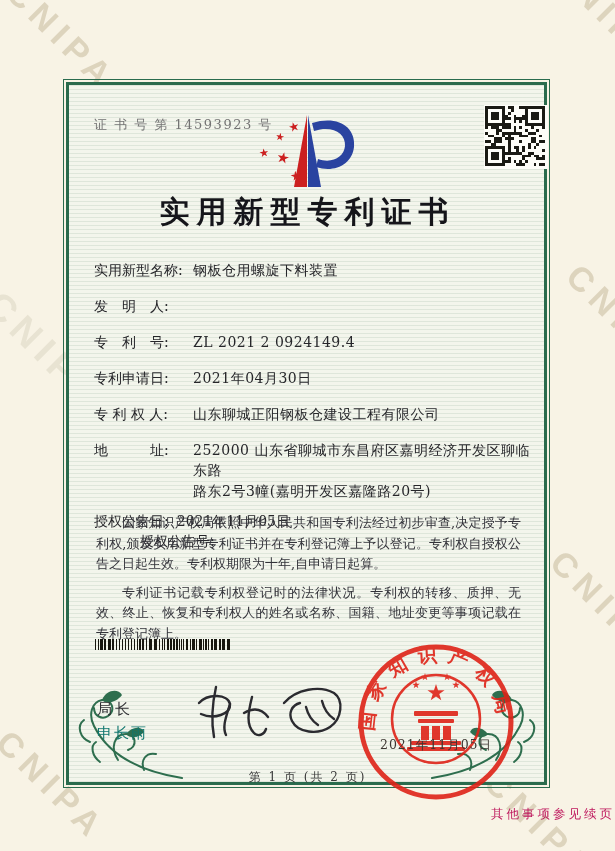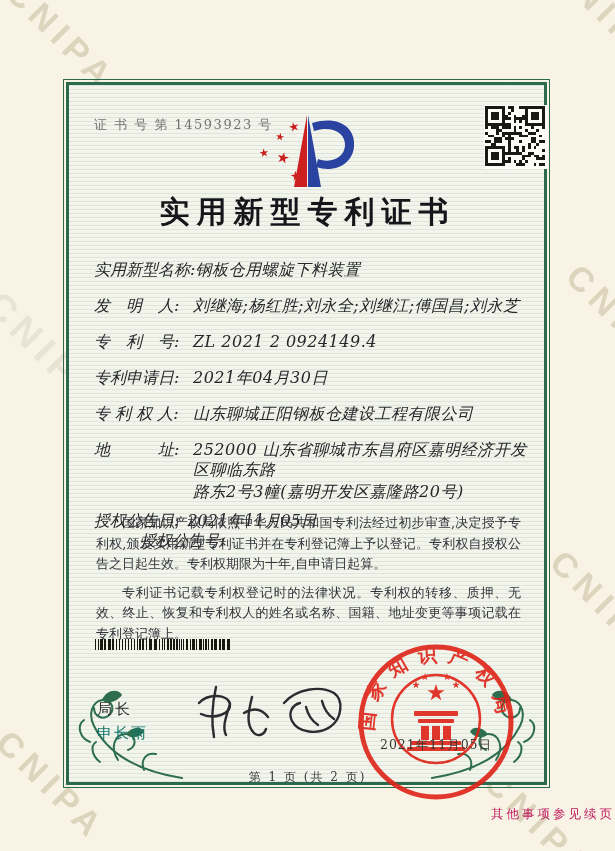--- a/index.html
+++ b/index.html
@@ -35,21 +35,21 @@
   #cert-number{
     position:absolute; left:94px; top:116px; font-size:13px;
     letter-spacing:1.5px; color:#737373;
   }
   #qr{position:absolute; left:484px; top:105px; width:62px; height:62px; background:#fdfdf8; padding:1px;}
   #logo{position:absolute; left:250px; top:111px; width:116px; height:82px;}
   #title{
     position:absolute; left:0; top:192px; width:100%; text-align:center;
     font-size:30px; font-weight:bold; letter-spacing:7px; color:#15151a;
   }
-  #fields{position:absolute; left:94px; top:260px; width:442px; font-size:16px; color:#26262a;font-style:italic;}
+  #fields{position:absolute; left:94px; top:260px; width:442px; font-size:14px; color:#26262a;}
   .field-row{display:flex; line-height:20px; margin-bottom:16px; align-items:flex-start;}
   .field-label{flex:0 0 99px; white-space:nowrap;}
   .field-value{flex:1; letter-spacing:0.5px;}
   .addr-line2{margin-left:99px; line-height:19px; margin-top:-14px; margin-bottom:10px; letter-spacing:0.5px;}
   .grant-row{display:flex; line-height:20px;flex-direction:column;}
   .grant-row .pair{display:flex;}
   .grant-row .pair:last-child{margin-left:46px;}
   #paragraphs{
     position:absolute; left:88px; top:505px; width:441px;
     font-size:13px; line-height:20.5px; color:#33333a; text-align:justify;
@@ -362,21 +362,20 @@
 
   <div id="title">实用新型专利证书</div>
 
   <div id="fields">
     <div class="field-row">
       <span class="field-label">实用新型名称:</span>
       <span class="field-value">钢板仓用螺旋下料装置</span>
     </div>
     <div class="field-row">
       <span class="field-label">发　明　人:</span>
-      <span class="field-value">刘继海;杨红胜;刘永全;刘继江;傅国昌;刘永芝</span>
     </div>
     <div class="field-row">
       <span class="field-label">专　利　号:</span>
       <span class="field-value">ZL 2021 2 0924149.4</span>
     </div>
     <div class="field-row">
       <span class="field-label">专利申请日:</span>
       <span class="field-value">2021年04月30日</span>
     </div>
     <div class="field-row">

